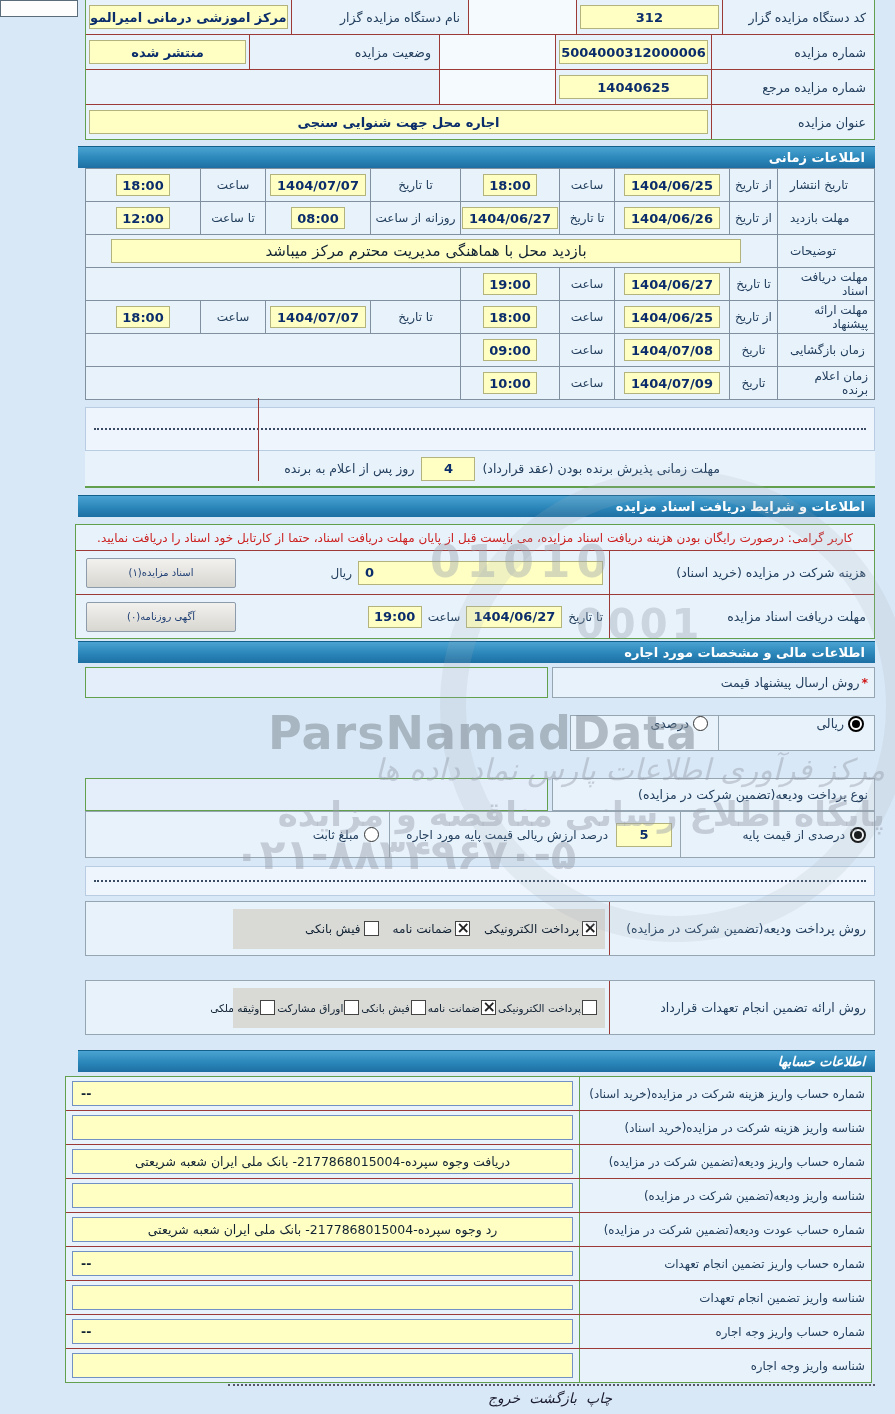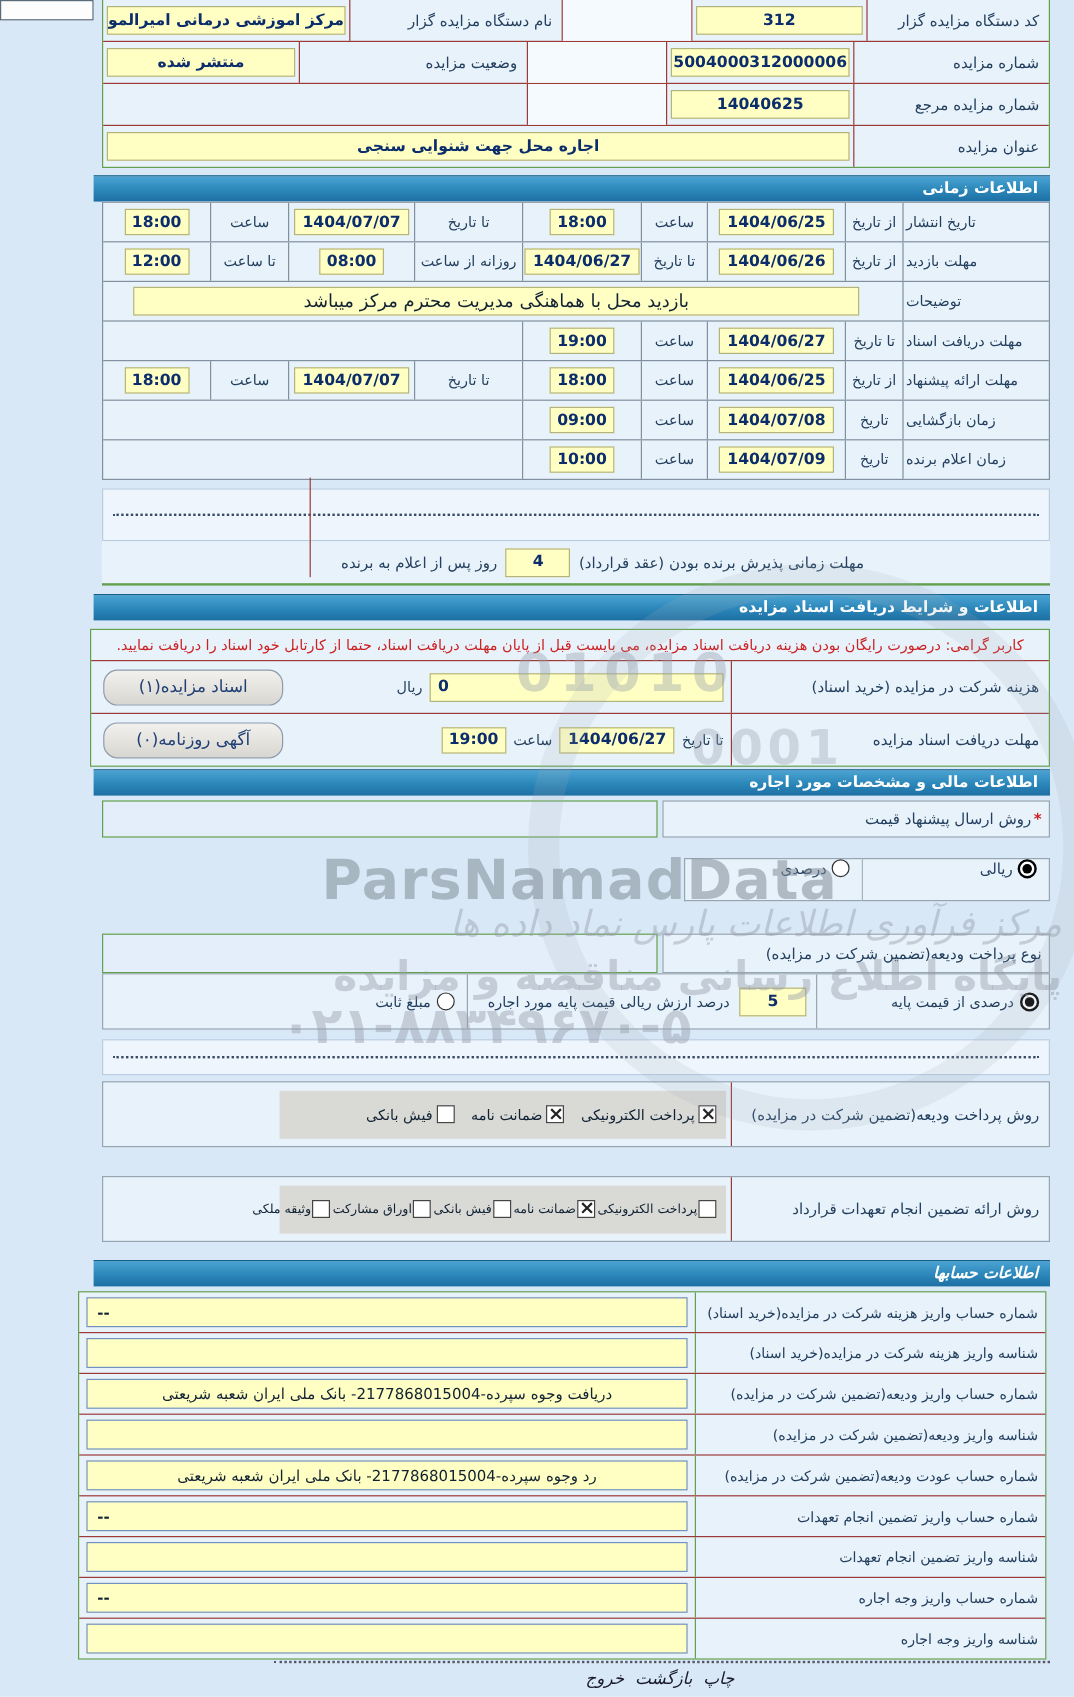--- a/index.html
+++ b/index.html
@@ -7,21 +7,21 @@
   #page{position:relative;width:895px;height:1414px;background:#d9e8f6;overflow:hidden;direction:rtl;}
 
   
   .lbl{color:#24405e;font-size:12.5px;}
   .ybox{background:#ffffc3;border:1px solid #b3b37e;color:#0b2d6b;font-weight:bold;
         font-size:13px;display:flex;align-items:center;justify-content:center;height:24px;box-sizing:border-box;}
   .hdr{height:22px;background:linear-gradient(180deg,#4aa3d2 0%,#2b86b9 55%,#1d6fa3 100%);
        border-top:1px solid #14608d;color:#fff;font-weight:bold;font-size:13px;line-height:22px;
        padding-right:10px;width:797px;margin-right:20px;box-sizing:border-box;}
   .btn{width:148px;height:28px;background:linear-gradient(180deg,#f2f1ee,#d8d6d0);border:1px solid #8e9bab;
-       border-radius:12px;color:#1f3f74;font-size:14px;display:flex;align-items:center;justify-content:center;cursor:default;}
+       border-radius:2px;color:#1f3f74;font-size:10px;display:flex;align-items:center;justify-content:center;cursor:default;}
   .cb{width:13px;height:13px;background:#fff;border:1px solid #444;display:inline-block;position:relative;flex:none;}
   .cb.checked::before{content:"×";position:absolute;top:-4px;left:0.5px;font-size:16px;color:#222;font-weight:bold;}
   .radio{width:13px;height:13px;background:#fff;border:1px solid #333;border-radius:50%;display:inline-block;position:relative;flex:none;}
   .radio.checked{border:2px solid #000;width:12px;height:12px;}
   .radio.checked::after{content:"";position:absolute;top:2px;left:2px;right:2px;bottom:2px;background:#000;border-radius:50%;}
 
   
   .stray{position:absolute;top:0;left:0;width:78px;height:17px;background:#fdfdfd;border:1px solid #5a6b7a;box-sizing:border-box;}
 
   
@@ -38,21 +38,21 @@
   .gvf{flex:1;padding:3px;}
   .gvf .ybox{width:100%;}
   .noborder{border-left:none !important;}
 
   
   .ttable{width:790px;margin:0 20px 0 0;border:1px solid #80909e;background:#e8f2fb;box-sizing:border-box;}
   .trow{display:flex;height:32px;align-items:stretch;border-top:1px solid #80909e;}
   .trow:first-child{border-top:none;}
   .trow > div{display:flex;align-items:center;justify-content:center;box-sizing:border-box;border-left:1px solid #80909e;font-size:12px;color:#24405e;}
   .trow > div:last-child{border-left:none;}
-  .tl{width:122px;justify-content:flex-end !important;padding-left:2px;padding-right:6px;}
+  .tl{width:97px;justify-content:flex-end !important;padding-left:12px;padding-right:6px;}
   .ts1{width:48px;} .tv1{width:115px;} .ts2{width:55px;} .tv2{width:99px;}
   .ts3{width:90px;} .tv3{width:105px;} .ts4{width:65px;} .tv4{flex:1;}
   .tfill{flex:1;}
   .dbox{width:96px;height:22px;} .hbox{width:54px;height:22px;}
   .tnote{flex:1;padding:3px 36px 3px 4px;}
   .tnote .ybox{width:100%;font-weight:normal;font-size:15px;color:#123;margin-left:21px;}
 
   
   .sep-box{width:790px;margin:7px 20px 0 0;height:44px;background:#eef5fc;border:1px solid #b9cde2;
            box-sizing:border-box;display:flex;align-items:center;}

